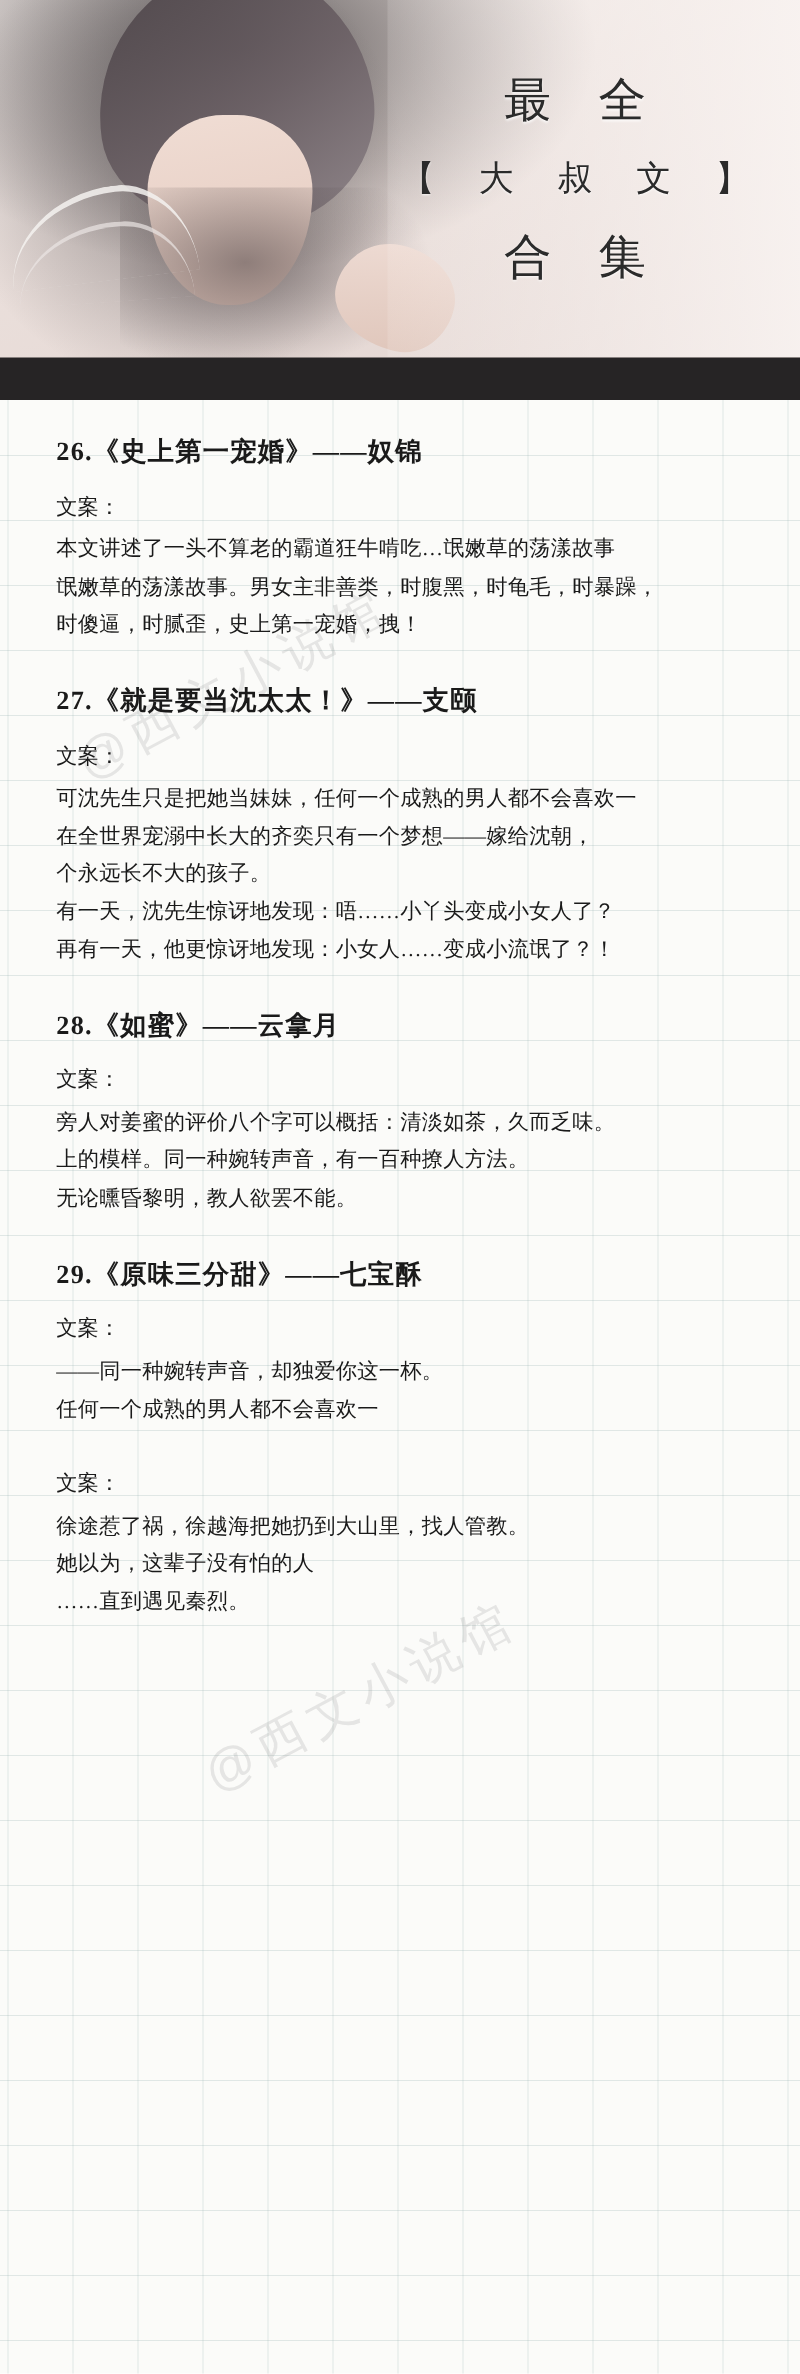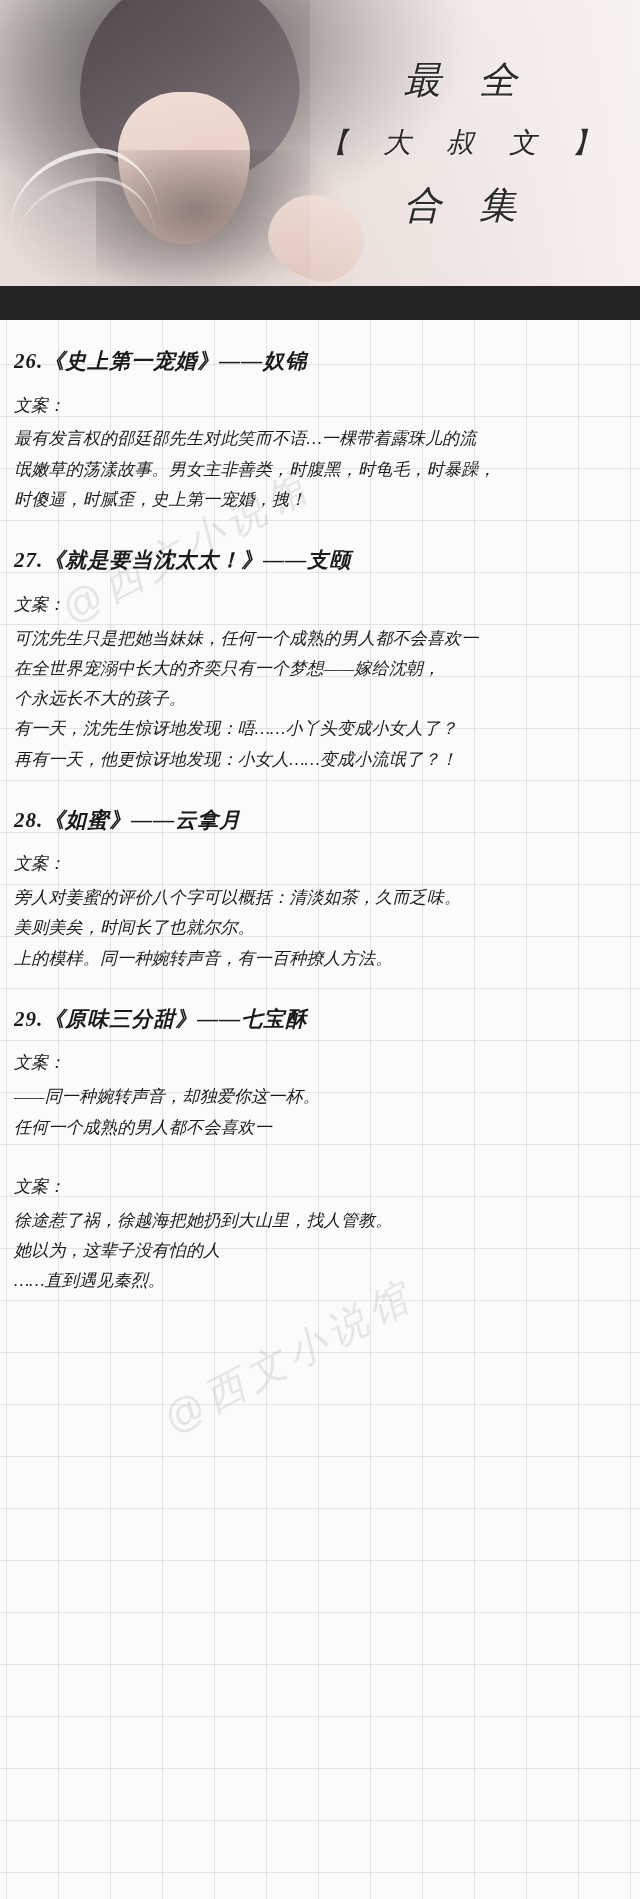--- a/index.html
+++ b/index.html
@@ -18,21 +18,20 @@
     position: relative;
     width: 640px;
     min-height: 1899px;
     background-color: #fbfbf9;
     background-image:
       linear-gradient(to right, rgba(160,185,185,0.30) 1px, transparent 1px),
       linear-gradient(to bottom, rgba(160,185,185,0.30) 1px, transparent 1px);
     background-size: 52px 52px;
     background-position: 6px 0;
     overflow: hidden;
-    font-style: italic;
   }
 
   
   .banner {
     position: relative;
     width: 640px;
     height: 320px;
     overflow: hidden;
     background: #efe6e3;
   }
@@ -140,21 +139,21 @@
   }
   .wm1 { left: 48px;  top: 520px; }
   .wm2 { left: 150px; top: 1330px; }
 
   
   .content {
     position: relative;
     padding: 26px 14px 40px 14px;
     z-index: 2;
   }
-  .entry { margin-bottom: 30px; }
+  .entry { margin-bottom: 30px; margin-left: 31px; }
   .entry-title {
     font-size: 21px;
     font-weight: bold;
     letter-spacing: 1px;
     margin: 0 0 14px 0;
     line-height: 1.5;
   }
   .entry-label {
     font-size: 17px;
     margin: 0 0 4px 0;
@@ -191,41 +190,41 @@
   </div>
 
   <div class="wm wm1">@西文小说馆</div>
   <div class="wm wm2">@西文小说馆</div>
 
   <div class="content">
 
     <div class="entry">
       <h2 class="entry-title">26.《史上第一宠婚》——奴锦</h2>
       <p class="entry-label">文案：</p>
-      <p class="entry-line">最有发言权的邵廷邵先生对此笑而不语…一棵带着露珠儿的流</p>
+      <p class="entry-line">本文讲述了一头不算老的霸道狂牛啃吃…氓嫩草的荡漾故事</p>
       <p class="entry-line">氓嫩草的荡漾故事。男女主非善类，时腹黑，时龟毛，时暴躁，</p>
       <p class="entry-line">时傻逼，时腻歪，史上第一宠婚，拽！</p>
     </div>
 
     <div class="entry">
       <h2 class="entry-title">27.《就是要当沈太太！》——支颐</h2>
       <p class="entry-label">文案：</p>
       <p class="entry-line">可沈先生只是把她当妹妹，任何一个成熟的男人都不会喜欢一</p>
       <p class="entry-line">在全世界宠溺中长大的齐奕只有一个梦想——嫁给沈朝，</p>
       <p class="entry-line">个永远长不大的孩子。</p>
       <p class="entry-line">有一天，沈先生惊讶地发现：唔……小丫头变成小女人了？</p>
       <p class="entry-line">再有一天，他更惊讶地发现：小女人……变成小流氓了？！</p>
     </div>
 
     <div class="entry">
       <h2 class="entry-title">28.《如蜜》——云拿月</h2>
       <p class="entry-label">文案：</p>
       <p class="entry-line">旁人对姜蜜的评价八个字可以概括：清淡如茶，久而乏味。</p>
-      <p class="entry-line">美则美矣，时间长了也就尔尔。</p>
       <p class="entry-line">上的模样。同一种婉转声音，有一百种撩人方法。</p>
+      <p class="entry-line">无论曛昏黎明，教人欲罢不能。</p>
     </div>
 
     <div class="entry">
       <h2 class="entry-title">29.《原味三分甜》——七宝酥</h2>
       <p class="entry-label">文案：</p>
       <p class="entry-line">——同一种婉转声音，却独爱你这一杯。</p>
       <p class="entry-line">任何一个成熟的男人都不会喜欢一</p>
     </div>
 
     <div class="entry">

